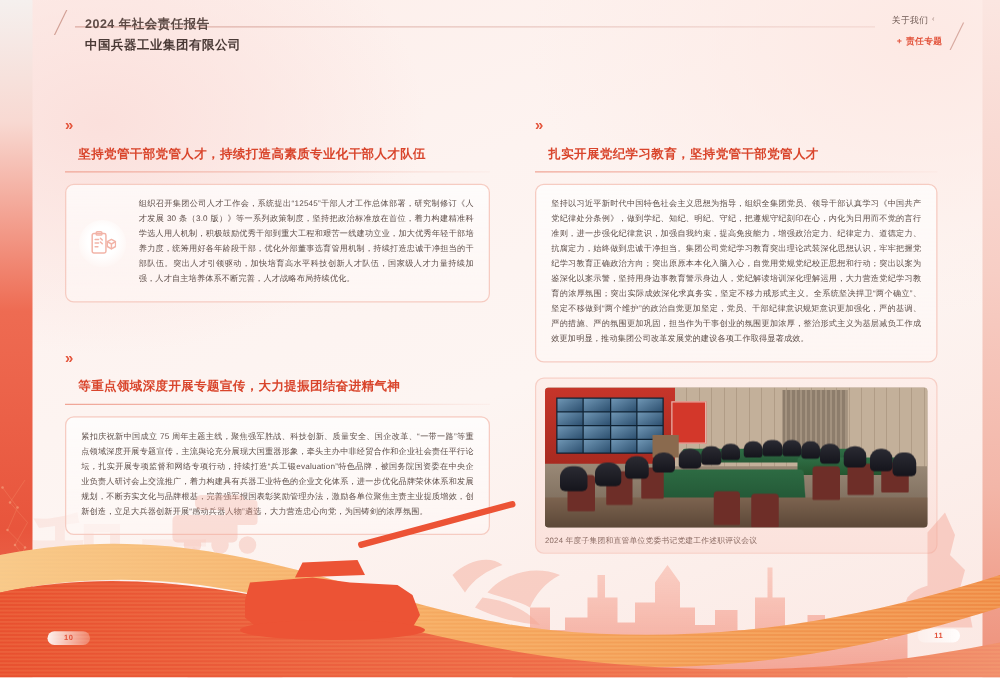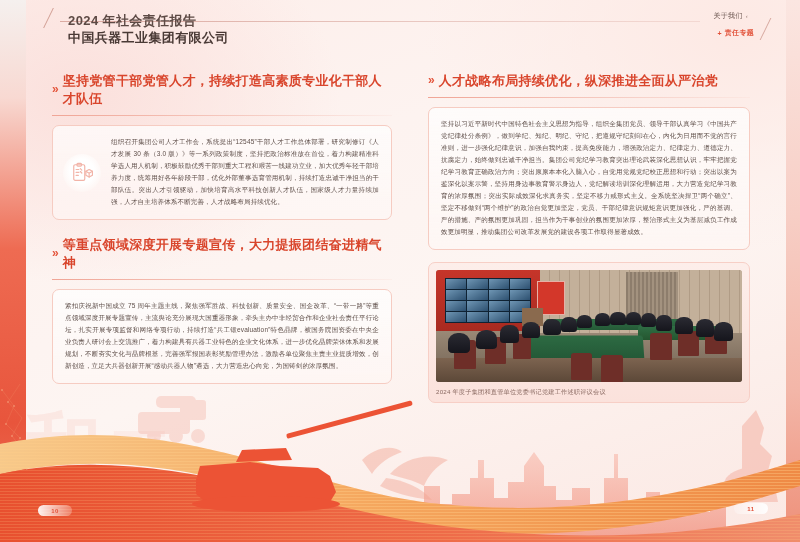--- a/index.html
+++ b/index.html
@@ -54,25 +54,25 @@
     border-left: 1px solid rgba(198,140,128,.8);
     transform: skewX(-26deg);
   }
   .hdr-slash-r {
     position: absolute; right: 34px; top: 18px; width: 20px; height: 22px;
     border-right: 1px solid rgba(198,140,128,.7);
     transform: skewX(-26deg);
   }
   .hdr-title {
     position: absolute; left: 68px; top: 12px;
-    font-size: 13px; letter-spacing: .4px; color: #5d4a45; font-weight: 700;
+    font-size: 10px; letter-spacing: .4px; color: #5d4a45; font-weight: 700;
   }
   .hdr-sub {
     position: absolute; left: 68px; top: 29px;
-    font-size: 13px; letter-spacing: .4px; color: #4a3a36; font-weight: 700;
+    font-size: 10px; letter-spacing: .4px; color: #4a3a36; font-weight: 700;
   }
   .hdr-nav {
     position: absolute; right: 52px; top: 11px;
     font-size: 7px; color: #6b5650; letter-spacing:.3px;
     display: flex; align-items: center; gap: 3px;
   }
   .hdr-nav .chev { font-size: 6px; color:#9b8078; }
   .hdr-nav2 {
     position: absolute; right: 46px; top: 28px;
     font-size: 7px; color: #e2523a; letter-spacing:.3px;
@@ -87,22 +87,23 @@
   .sec-head {
     display: flex; align-items: center; gap: 6px;
     padding-bottom: 7px;
   }
   .chevs {
     color: #e4553c; font-size: 12px; font-weight: 700;
     letter-spacing: -2px; line-height: 1; flex: 0 0 auto;
     transform: translateY(-1px);
   }
   .sec-title {
-    font-size: 13px; font-weight: 700; color: #d9452c; letter-spacing: .3px;
+    font-size: 10px; font-weight: 700; color: #d9452c; letter-spacing: .3px;
     font-family: "Liberation Sans", sans-serif;
+    margin-top: 44px;
   }
   .sec-rule {
     height: 1px; width: 100%;
     background: linear-gradient(90deg, #f0a596 0%, #f6cdc4 60%, rgba(246,205,196,.15) 100%);
     margin-bottom: 9px;
   }
 
   .card {
     position: relative;
     border: 1px solid #f6ccc2;
@@ -258,21 +259,21 @@
 
     <div class="card">
       <p class="body-txt">紧扣庆祝新中国成立 75 周年主题主线，聚焦强军胜战、科技创新、质量安全、国企改革、“一带一路”等重点领域深度开展专题宣传，主流舆论充分展现大国重器形象，牵头主办中非经贸合作和企业社会责任平行论坛，扎实开展专项监督和网络专项行动，持续打造“兵工锻evaluation”特色品牌，被国务院国资委在中央企业负责人研讨会上交流推广，着力构建具有兵器工业特色的企业文化体系，进一步优化品牌荣休体系和发展规划，不断夯实文化与品牌根基，完善强军报国表彰奖励管理办法，激励各单位聚焦主责主业提质增效，创新创造，立足大兵器创新开展“感动兵器人物”遴选，大力营造忠心向党，为国铸剑的浓厚氛围。</p>
     </div>
   </div>
 
   <div class="col col-r">
 
     <div class="sec-head">
       <span class="chevs">»</span>
-      <span class="sec-title">人才战略布局持续优化，纵深推进全面从严治党</span>
+      <span class="sec-title">扎实开展党纪学习教育，坚持党管干部党管人才</span>
     </div>
     <div class="sec-rule"></div>
 
     <div class="card">
       <p class="body-txt">坚持以习近平新时代中国特色社会主义思想为指导，组织全集团党员、领导干部认真学习《中国共产党纪律处分条例》，做到学纪、知纪、明纪、守纪，把遵规守纪刻印在心，内化为日用而不觉的言行准则，进一步强化纪律意识，加强自我约束，提高免疫能力，增强政治定力、纪律定力、道德定力、抗腐定力，始终做到忠诚干净担当。集团公司党纪学习教育突出理论武装深化思想认识，牢牢把握党纪学习教育正确政治方向；突出原原本本化入脑入心，自觉用党规党纪校正思想和行动；突出以案为鉴深化以案示警，坚持用身边事教育警示身边人，党纪解读培训深化理解运用，大力营造党纪学习教育的浓厚氛围；突出实际成效深化求真务实，坚定不移力戒形式主义。全系统坚决捍卫“两个确立”、坚定不移做到“两个维护”的政治自觉更加坚定，党员、干部纪律意识规矩意识更加强化，严的基调、严的措施、严的氛围更加巩固，担当作为干事创业的氛围更加浓厚，整治形式主义为基层减负工作成效更加明显，推动集团公司改革发展党的建设各项工作取得显著成效。</p>
     </div>
 
     <div class="photo-wrap">
       <div class="photo">
         <div class="p-panelwall"></div>

